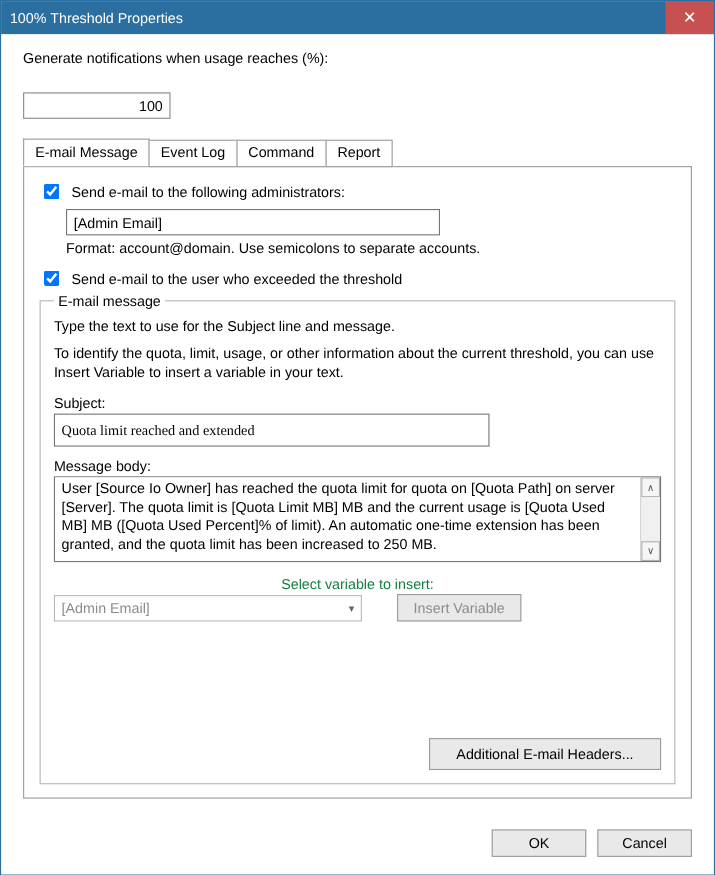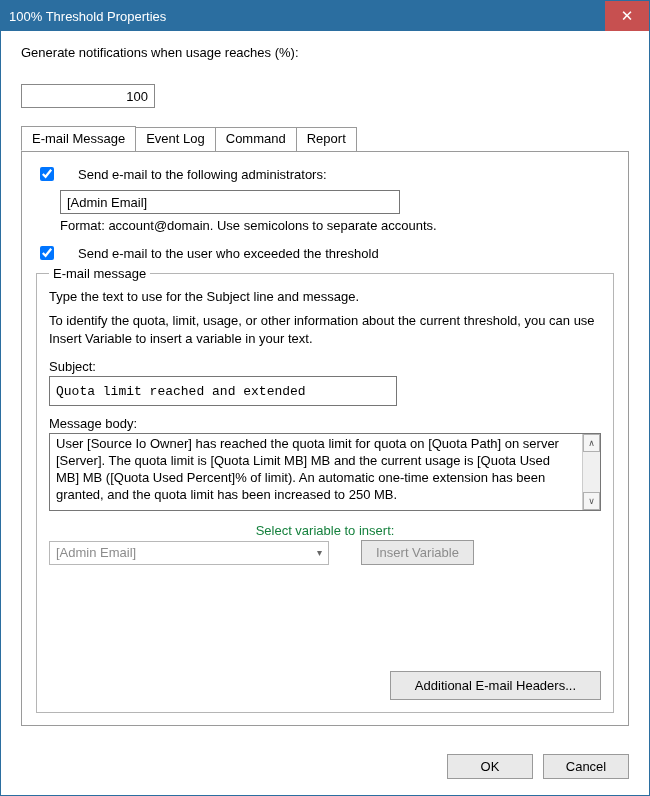--- a/index.html
+++ b/index.html
@@ -86,21 +86,21 @@
   .tabpanel {
     border: 1px solid #9a9a9a;
     flex: 1;
     padding: 12px 14px 12px 14px;
     display: flex;
     flex-direction: column;
   }
   .chk-row {
     display: flex;
     align-items: center;
-    gap: 21px;
+    gap: 8px;
     margin-bottom: 6px;
   }
   .chk {
     width: 14px;
     height: 14px;
     cursor: pointer;
   }
   .indent { margin-left: 24px; }
   .admin-input {
     width: 340px;
@@ -125,26 +125,26 @@
     background: #fff;
     padding: 0 4px;
     display: inline-block;
     width: fit-content;
     margin-bottom: -10px;
   }
   .instr { margin-bottom: 8px; }
   .instr2 { margin-bottom: 12px; line-height: 1.35; }
   .subsec-label { margin-bottom: 2px; }
   .subject-input {
-    width: 348px;
+    width: 396px;
     height: 24px;
     border: 1px solid #767676;
     padding: 14px 6px;
     font-size: 13px;
-    font-family: Liberation Mono, monospace;
+    font-family: Liberation Serif, serif;
     margin-bottom: 10px;
   }
   .msgbody-wrap {
     display: flex;
     border: 1px solid #767676;
     height: 78px;
   }
   .msgbody {
     flex: 1;
     border: none;

